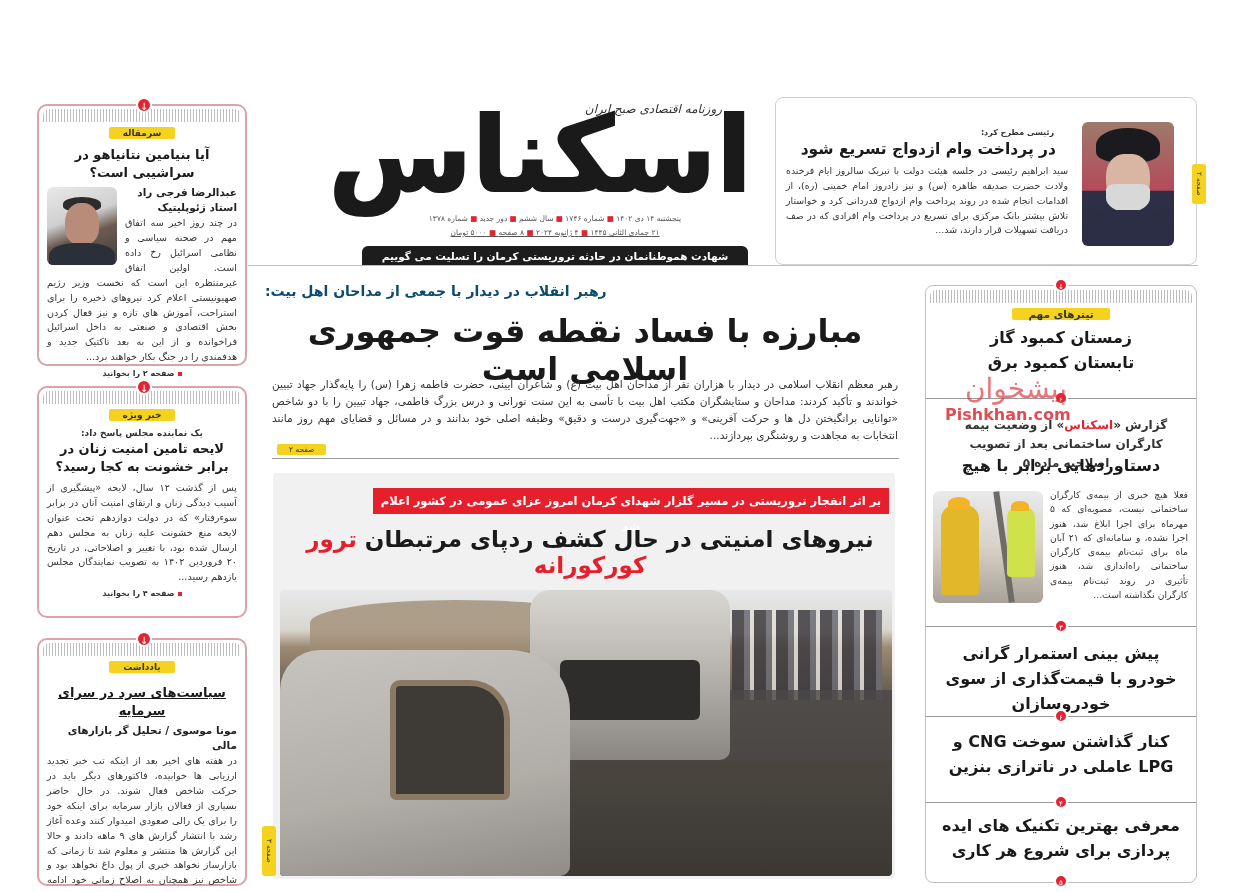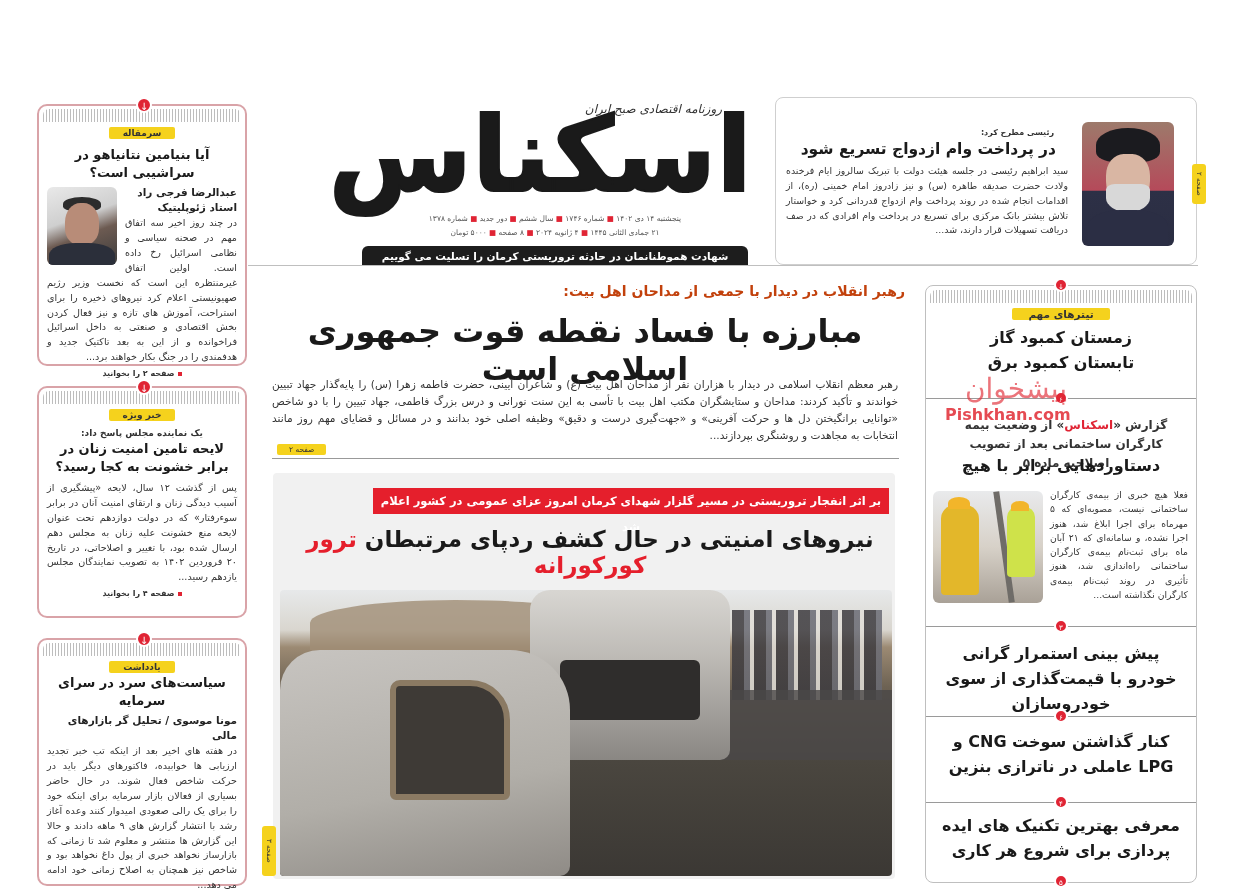--- a/index.html
+++ b/index.html
@@ -47,21 +47,21 @@
     background: linear-gradient(180deg, #9d7a6b 0%, #b54a5a 55%, #2d3046 56%, #2a2d42 100%); }
   .raisi-photo .turban { position: absolute; left: 14px; top: 6px; width: 64px; height: 34px; border-radius: 50% 50% 30% 30%; background: #1b1b1f; }
   .raisi-photo .face { position: absolute; left: 24px; top: 32px; width: 44px; height: 54px; border-radius: 40% 40% 50% 50%; background: #d9b6a3; }
   .raisi-photo .beard { position: absolute; left: 24px; top: 62px; width: 44px; height: 28px; border-radius: 20% 20% 50% 50%; background: #d8d8d8; }
   .raisi-photo .robe { position: absolute; left: 6px; top: 88px; width: 80px; height: 40px; border-radius: 40% 40% 0 0; background: #2b2e44; }
   .trbox .kicker { position: absolute; right: 142px; top: 30px; font-size: 8px; font-weight: bold; color: #333; }
   .trbox h2 { position: absolute; right: 140px; top: 42px; font-size: 15.5px; font-weight: bold; color: #1a1a1a; }
   .trbox p { position: absolute; right: 128px; top: 66px; width: 282px; font-size: 9.4px; line-height: 1.58; text-align: justify; color: #333; }
 
   
-  .lead-kicker { position: absolute; left: 265px; top: 283px; width: 640px; text-align: right; font-size: 14px; font-weight: bold; color: #c2410c; }
+  .lead-kicker { position: absolute; left: 265px; top: 283px; width: 640px; text-align: left; font-size: 14px; font-weight: bold; color: #0c4a6e; }
   .lead-title { position: absolute; left: 265px; top: 312px; width: 640px; text-align: center; font-size: 32px; font-weight: bold; color: #1a1a1a; letter-spacing: -0.5px; }
   .lead-body { position: absolute; left: 272px; top: 376px; width: 626px; font-size: 10.6px; line-height: 1.62; text-align: justify; color: #333; }
   .lead-page { position: absolute; left: 277px; top: 444px; background: #f5d21d; font-size: 7.5px; padding: 1px 12px; border-radius: 2px; color: #333; }
   .lead-rule { position: absolute; left: 272px; top: 458px; width: 627px; height: 1px; background: #999; }
 
   
   .photo-frame { position: absolute; left: 273px; top: 473px; width: 622px; height: 406px; background: #f1f1f1; border-radius: 4px; }
   .photo-red { position: absolute; left: 373px; top: 488px; width: 516px; height: 26px; background: #e51f2c; color: #fff;
     font-size: 11.5px; font-weight: bold; text-align: center; line-height: 26px; }
   .photo-title { position: absolute; left: 290px; top: 526px; width: 600px; text-align: center; font-size: 23px; font-weight: bold; color: #1a1a1a; }
@@ -105,21 +105,21 @@
 </head>
 <body>
 
 <div class="logo">
   <div class="logo-sub">روزنامه اقتصادی صبح ایران</div>
   <div class="logo-text">اسکناس</div>
 </div>
 <div class="dateline" style="top:214px;">
   <span>پنجشنبه ۱۴ دی ۱۴۰۲</span><span class="dot"> ■ </span><span>شماره ۱۷۴۶</span><span class="dot"> ■ </span><span>سال ششم</span><span class="dot"> ■ </span><span>دور جدید</span><span class="dot"> ■ </span><span>شماره ۱۳۷۸</span>
 </div>
-<div class="dateline" style="top:228px;">
+<div class="dateline" style="top:228px;text-decoration:underline;">
   <span>۲۱ جمادی الثانی ۱۴۴۵</span><span class="dot"> ■ </span><span>۴ ژانویه ۲۰۲۴</span><span class="dot"> ■ </span><span>۸ صفحه</span><span class="dot"> ■ </span><span>۵۰۰۰ تومان</span>
 </div>
 <div class="condolence">شهادت هموطنانمان در حادثه تروریستی کرمان را تسلیت می گوییم</div>
 <div class="masthead-rule"></div>
 
 <div class="trbox">
   <div class="raisi-photo">
     <div class="turban"></div>
       <div class="face"></div>
       <div class="beard"></div>
@@ -154,21 +154,21 @@
   <div class="kicker">یک نماینده مجلس پاسخ داد:</div>
   <h3 style="margin-top:2px;">لایحه تامین امنیت زنان در برابر خشونت به کجا رسید؟</h3>
   <p style="margin-top:6px;">پس از گذشت ۱۲ سال، لایحه «پیشگیری از آسیب دیدگی زنان و ارتقای امنیت آنان در برابر سوءرفتار» که در دولت دوازدهم تحت عنوان لایحه منع خشونت علیه زنان به مجلس دهم ارسال شده بود، با تغییر و اصلاحاتی، در تاریخ ۲۰ فروردین ۱۴۰۲ به تصویب نمایندگان مجلس یازدهم رسید...</p>
   <div class="more">صفحه ۴ را بخوانید</div>
 </div>
 
 <div class="lbox" style="top:638px;height:248px;">
   <div class="pin">↓</div>
   <div class="stripe"></div>
   <div class="tagwrap"><span class="tag">یادداشت</span></div>
-  <h3 style="margin-top:0;">سیاست‌های سرد در سرای سرمایه</h3>
+  <h3 style="margin-top:10px;text-decoration:underline;">سیاست‌های سرد در سرای سرمایه</h3>
   <div class="author">مونا موسوی / تحلیل گر بازارهای مالی</div>
   <p>در هفته های اخیر بعد از اینکه تب خبر تجدید ارزیابی ها خوابیده، فاکتورهای دیگر باید در حرکت شاخص فعال شوند. در حال حاضر بسیاری از فعالان بازار سرمایه برای اینکه خود را برای یک رالی صعودی امیدوار کنند وعده آغاز رشد با انتشار گزارش های ۹ ماهه دادند و حالا این گزارش ها منتشر و معلوم شد تا زمانی که بازارساز نخواهد خبری از پول داغ نخواهد بود و شاخص نیز همچنان به اصلاح زمانی خود ادامه می دهد...</p>
 
 </div>
 
 <div class="lead-kicker">رهبر انقلاب در دیدار با جمعی از مداحان اهل بیت:</div>
 <div class="lead-title">مبارزه با فساد نقطه قوت جمهوری اسلامی است</div>
 <div class="lead-body">رهبر معظم انقلاب اسلامی در دیدار با هزاران نفر از مداحان اهل بیت (ع) و شاعران آیینی، حضرت فاطمه زهرا (س) را پایه‌گذار جهاد تبیین خواندند و تأکید کردند: مداحان و ستایشگران مکتب اهل بیت با تأسی به این سنت نورانی و درس بزرگ فاطمی، جهاد تبیین را با دو شاخص «توانایی برانگیختن دل ها و حرکت آفرینی» و «جهت‌گیری درست و دقیق» وظیفه اصلی خود بدانند و در مسائل و قضایای مهم روز مانند انتخابات به مجاهدت و روشنگری بپردازند...</div>
 <div class="lead-page">صفحه ۲</div>
 <div class="lead-rule"></div>

